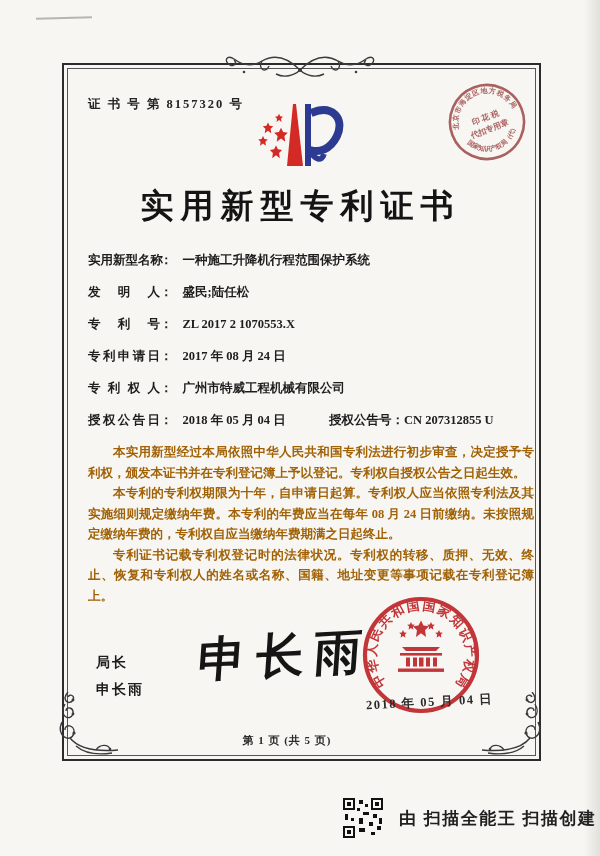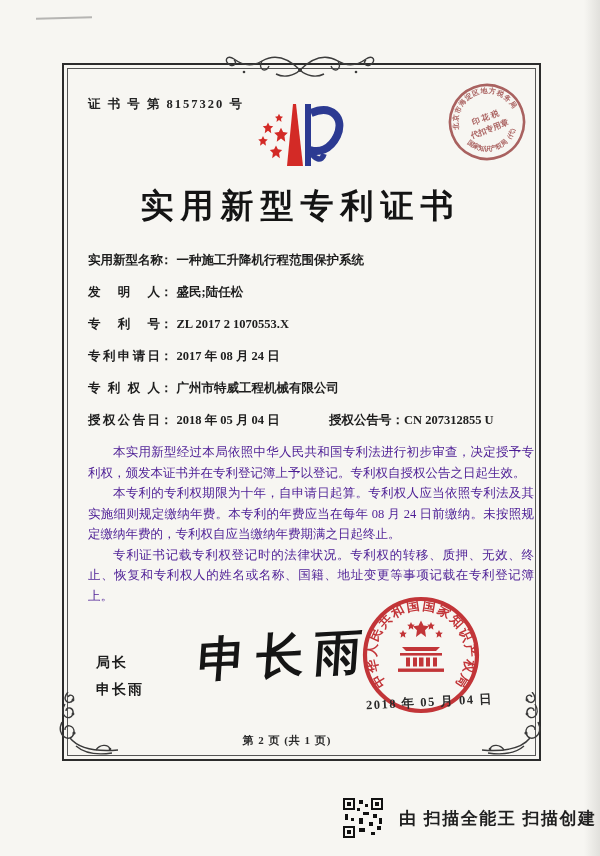--- a/index.html
+++ b/index.html
@@ -28,26 +28,26 @@
         transform:rotate(-21deg);opacity:.82;mix-blend-mode:multiply;}
 
   .title{position:absolute;left:67px;width:467px;top:184px;text-align:center;
         font-size:33px;font-weight:700;letter-spacing:7px;color:#141414;}
 
   .content{position:absolute;left:88px;top:250px;width:446px;}
   .frow{position:relative;line-height:20px;margin-bottom:12px;font-size:12.5px;font-weight:600;}
   .flabel{display:inline-block;width:72px;text-align:justify;text-align-last:justify;
         vertical-align:top;white-space:nowrap;}
   .fcolon{display:inline-block;vertical-align:top;}
-  .fvalue{display:inline-block;vertical-align:top;margin-left:4px;}
+  .fvalue{display:inline-block;vertical-align:top;margin-left:10px;}
   .addr .fvalue{width:318px;}
   .grant-right{position:absolute;left:228px;top:0;white-space:nowrap;margin-left:13px;}
 
   .paras{margin-top:7px;font-size:12.5px;line-height:20.5px;text-align:justify;
-        color:#4c1d95;font-weight:400;}
+        color:#a16207;font-weight:700;}
   .paras p{margin:0;text-indent:2em;}
 
   .director{position:absolute;left:96px;top:649px;font-size:14px;font-weight:700;
         line-height:27px;letter-spacing:2px;}
   .autograph{position:absolute;left:198px;top:624px;font-size:48px;color:#151515;
         letter-spacing:10px;transform:rotate(-3deg) skewX(-7deg);font-weight:600;white-space:nowrap;}
 
   .office-seal{position:absolute;left:358px;top:592px;width:126px;height:126px;
         opacity:.93;mix-blend-mode:multiply;}
   .seal-date{position:absolute;left:366px;top:694px;font-size:12.5px;font-weight:700;
@@ -220,21 +220,21 @@
       <rect x="48" y="65.5" width="4" height="9"></rect>
       <rect x="55" y="65.5" width="4" height="9"></rect>
       <rect x="61" y="65.5" width="4.5" height="9"></rect>
       <rect x="68" y="65.5" width="4" height="9"></rect>
       <rect x="75" y="65.5" width="4" height="9"></rect>
       <rect x="40" y="76.5" width="46" height="3.4"></rect>
     </g>
   </svg>
   <div class="seal-date">2018 年 05 月 04 日</div>
 
-  <div class="page-footer">第 2 页 (共 1 页)</div>
+  <div class="page-footer">第 1 页 (共 5 页)</div>
 
   <div class="scan-bar">
     <svg class="qr" viewBox="0 0 40 40">
       <g fill="#111">
         <rect x="0" y="0" width="12" height="12"></rect>
           <rect x="28" y="0" width="12" height="12"></rect>
           <rect x="0" y="28" width="12" height="12"></rect>
       </g>
       <g fill="#f7f6f2">
         <rect x="2" y="2" width="8" height="8"></rect>

